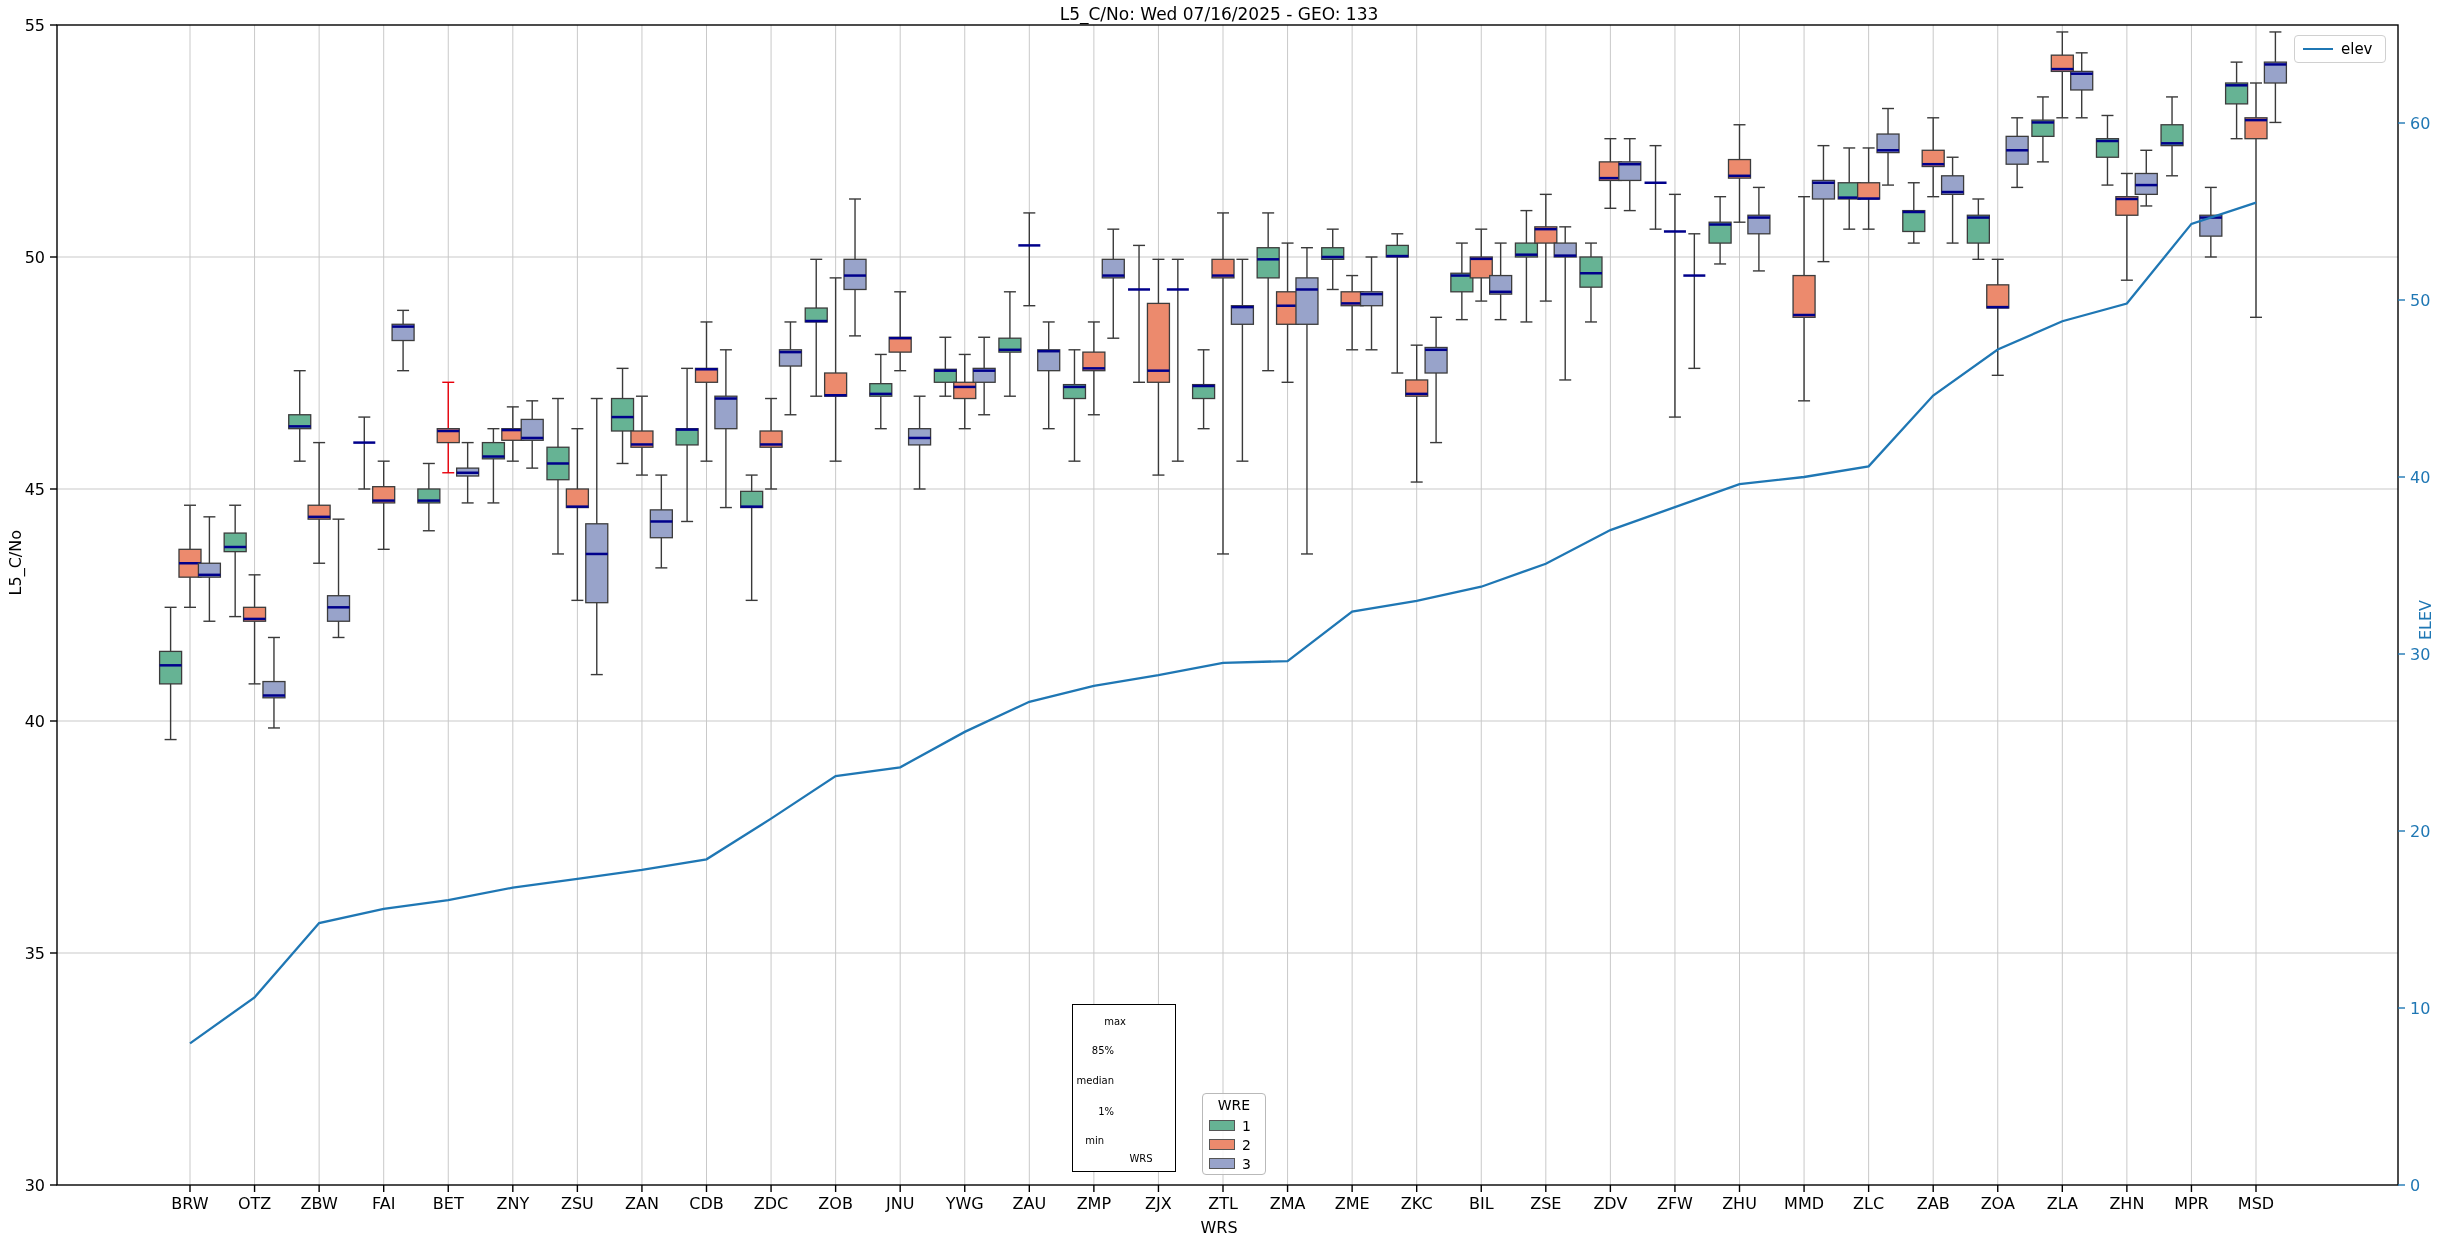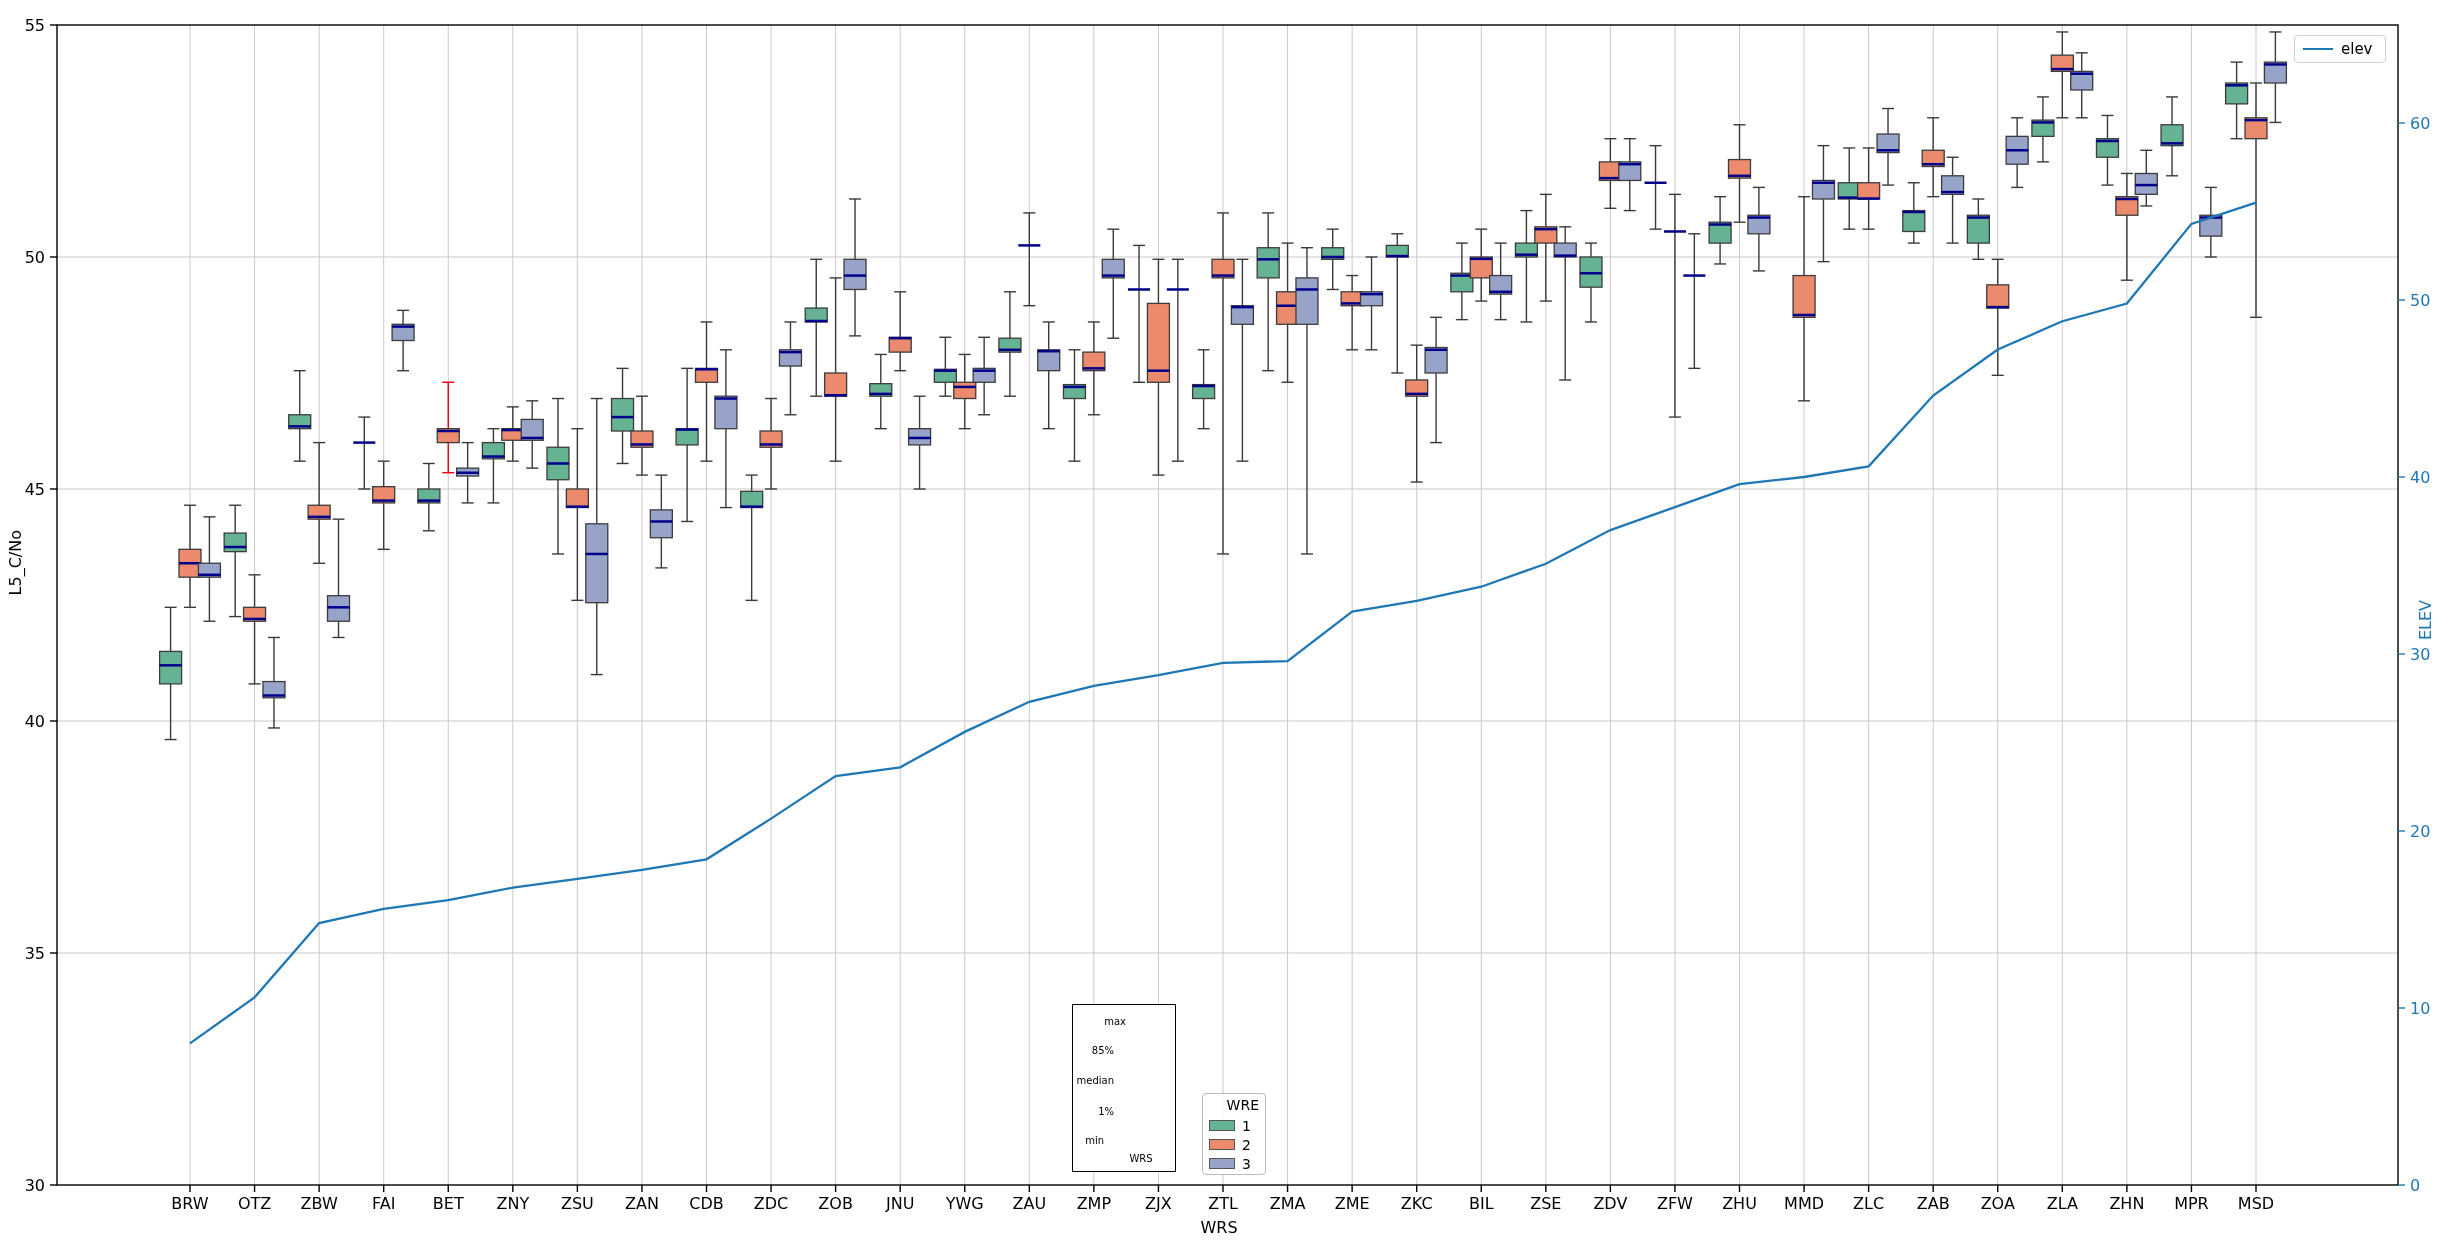--- a/index.html
+++ b/index.html
@@ -14,21 +14,21 @@
                 font-size:16px;color:#1f77b4;}
   #xlabel{width:2438px;text-align:center;top:1218px;left:0;font-size:16px;color:#000;}
   #legend-elev{left:2294px;top:35px;width:92px;height:28px;border:1px solid #d0d0d0;
                border-radius:4px;background:rgba(255,255,255,.85);display:flex;
                align-items:center;gap:8px;padding:0 8px;box-sizing:border-box;}
   #legend-elev .sample{width:30px;height:0;border-top:2.4px solid #1f77b4;}
   #legend-elev .lbl{font-size:15px;color:#000;}
   #legend-wre{left:1202px;top:1093px;width:64px;height:82px;border:1px solid #b9b9b9;
               border-radius:4px;background:rgba(255,255,255,.85);box-sizing:border-box;
               padding:3px 6px;}
-  #legend-wre .title{font-size:14px;text-align:right;margin-bottom:3px;}
+  #legend-wre .title{font-size:14px;text-align:center;margin-bottom:3px;}
   #legend-wre .row{display:flex;align-items:center;gap:7px;height:19px;}
   #legend-wre .patch{width:26px;height:11px;border:1px solid #555;box-sizing:border-box;}
   #legend-wre .num{font-size:14px;}
   #inset{left:1072px;top:1004px;width:104px;height:168px;border:1.5px solid #000;
          background:#fff;box-sizing:border-box;}
   .inset-lbl{font-size:10px;color:#000;text-align:right;width:40px;}
   #inset-xlabel{left:1118px;top:1153px;width:46px;text-align:center;font-size:10px;}
 </style>
 </head>
 <body>
@@ -650,20 +650,21 @@
       <line x1="1114" y1="1082" x2="1118" y2="1082" stroke="#000" stroke-width="1"></line>
       <line x1="1114" y1="1113" x2="1118" y2="1113" stroke="#000" stroke-width="1"></line>
       <line x1="1114" y1="1142" x2="1118" y2="1142" stroke="#000" stroke-width="1"></line>
       <line x1="1141" y1="1023" x2="1141" y2="1142" stroke="#3a3a3a" stroke-width="1.2"></line>
       <line x1="1133" y1="1023" x2="1149" y2="1023" stroke="#3a3a3a" stroke-width="1.2"></line>
       <line x1="1133" y1="1142" x2="1149" y2="1142" stroke="#3a3a3a" stroke-width="1.2"></line>
       <rect x="1127" y="1052" width="28" height="61" fill="#7b74e0" stroke="#333" stroke-width="1.2"></rect>
       <line x1="1127" y1="1082" x2="1155" y2="1082" stroke="#ff7f0e" stroke-width="2"></line>
     </svg>
 
+  <div class="abs" id="chart-title">L5_C/No: Wed 07/16/2025 - GEO: 133</div>
   <div class="abs" id="ylabel-left">L5_C/No</div>
   <div class="abs" id="ylabel-right">ELEV</div>
   <div class="abs" id="xlabel">WRS</div>
 
   <div class="abs" id="legend-elev">
     <span class="sample"></span>
     <span class="lbl">elev</span>
   </div>
 
   <div class="abs" id="legend-wre">

